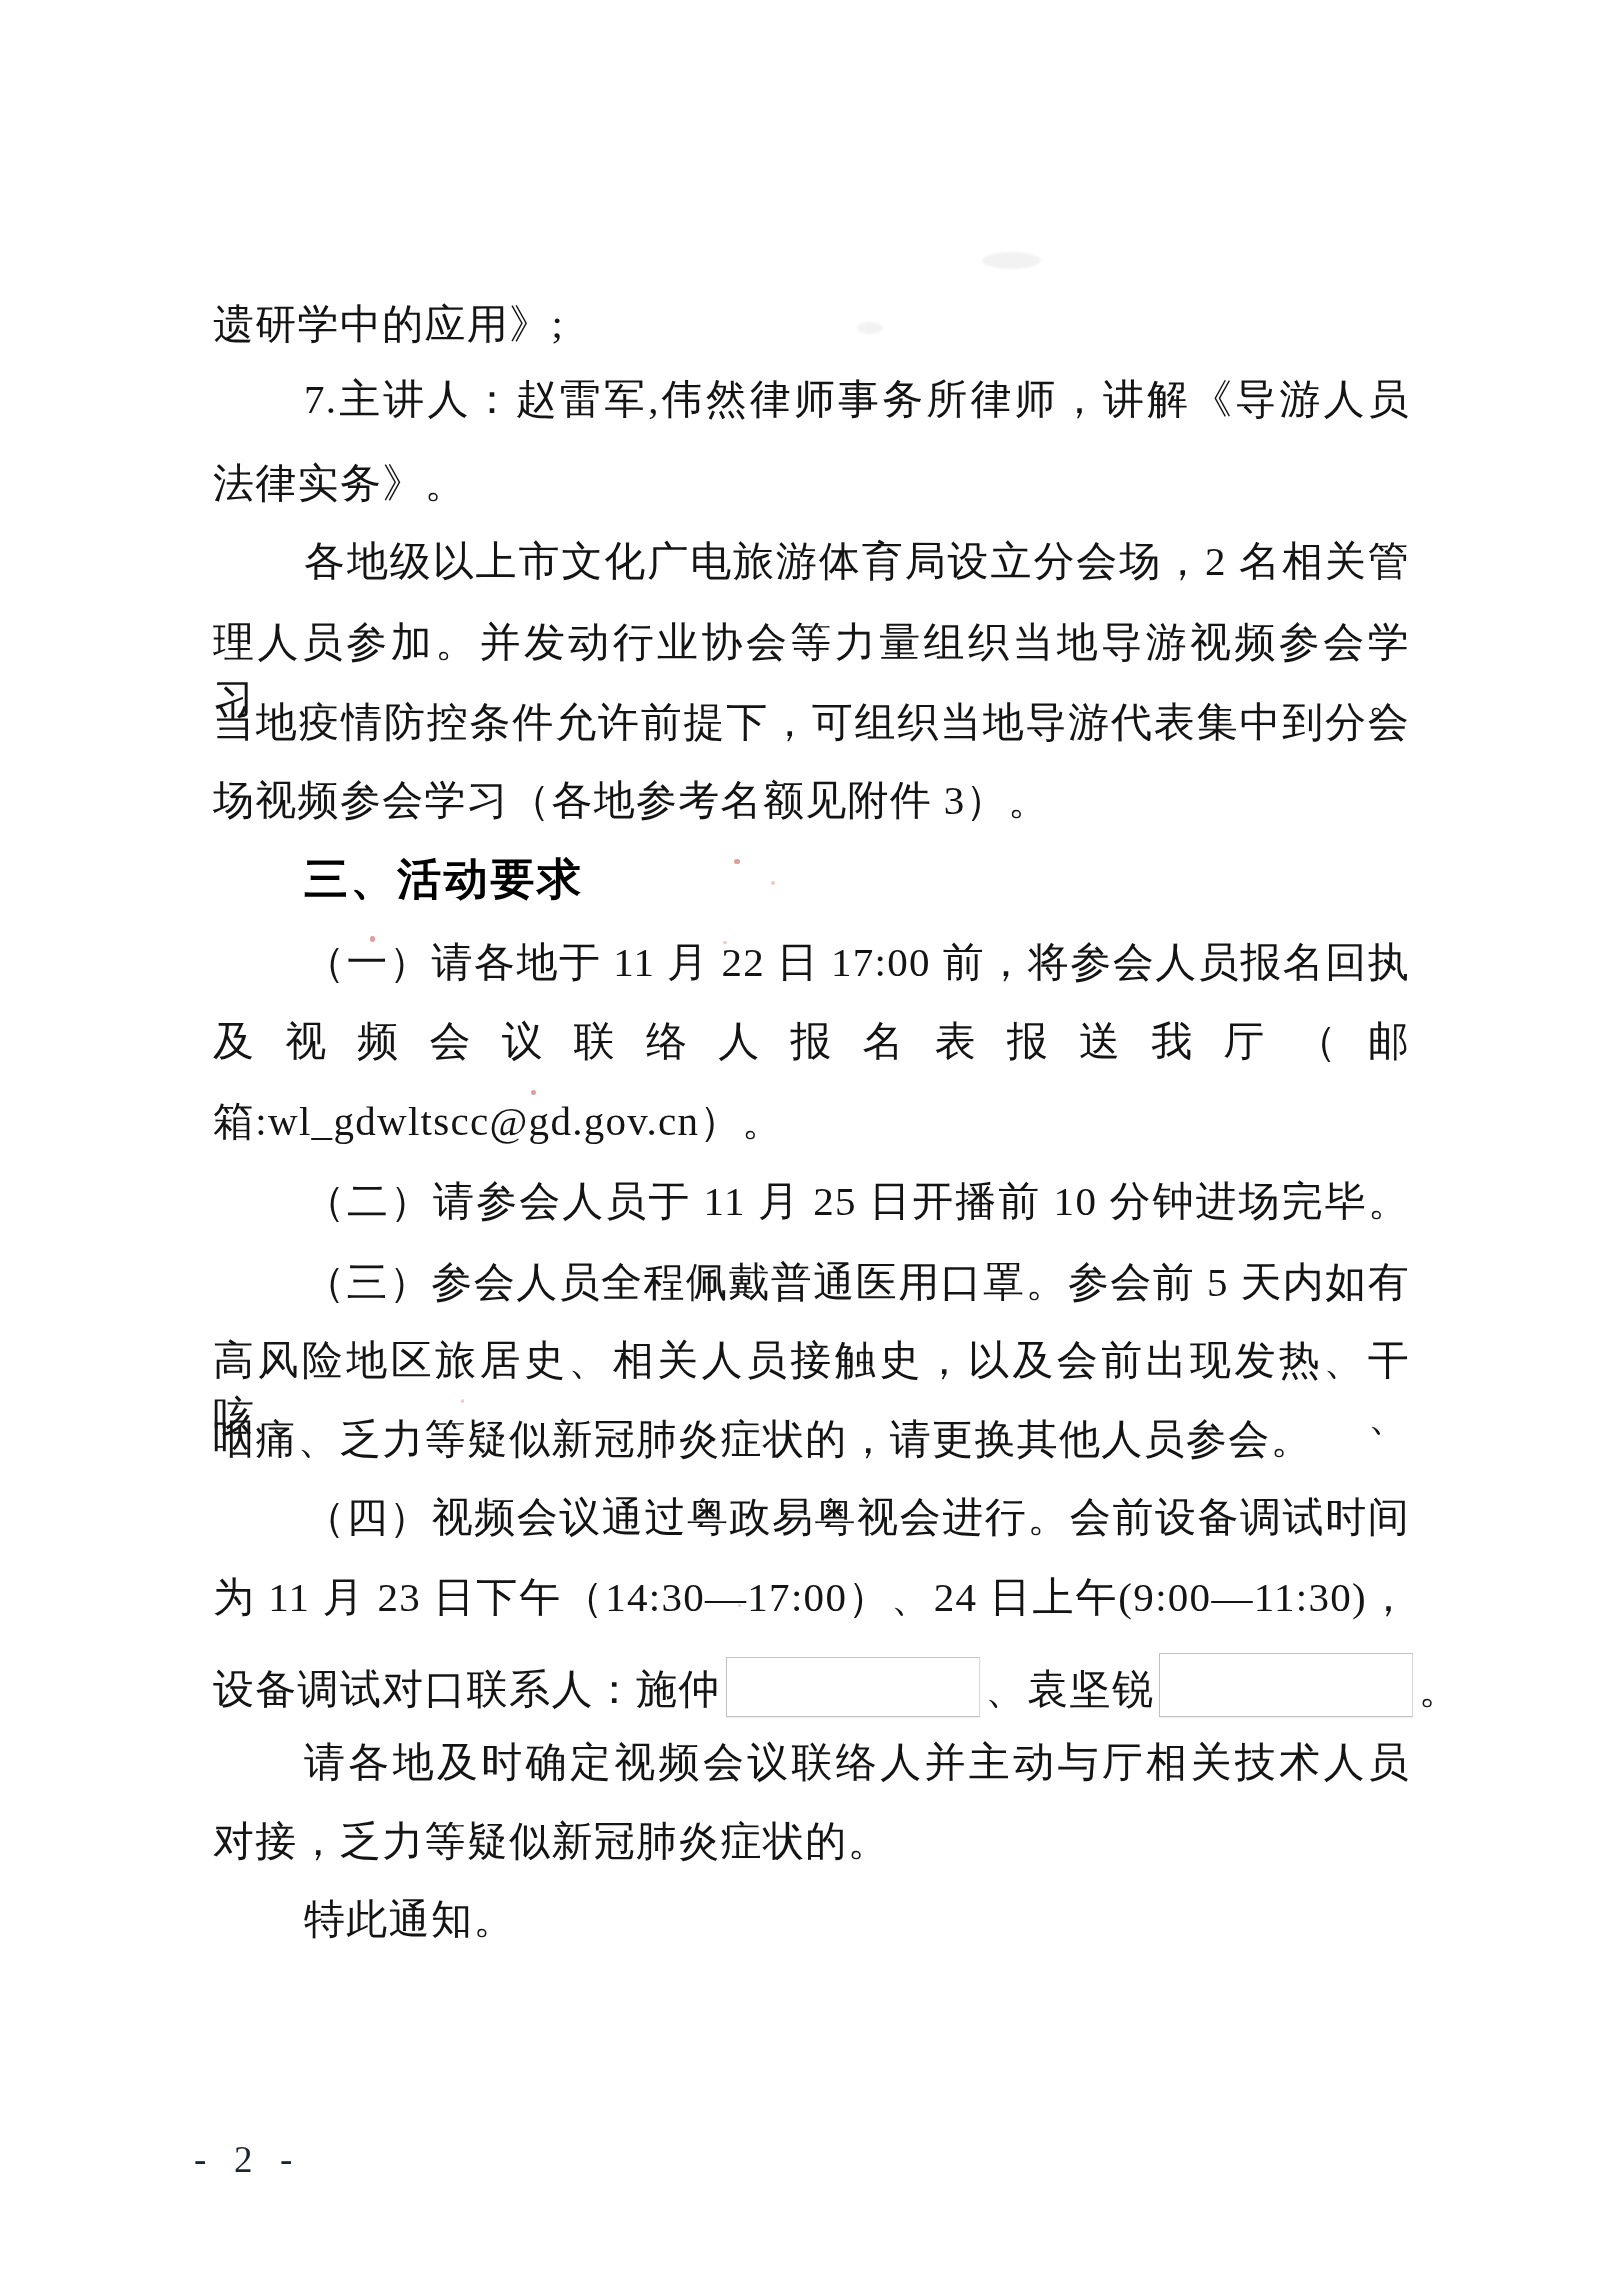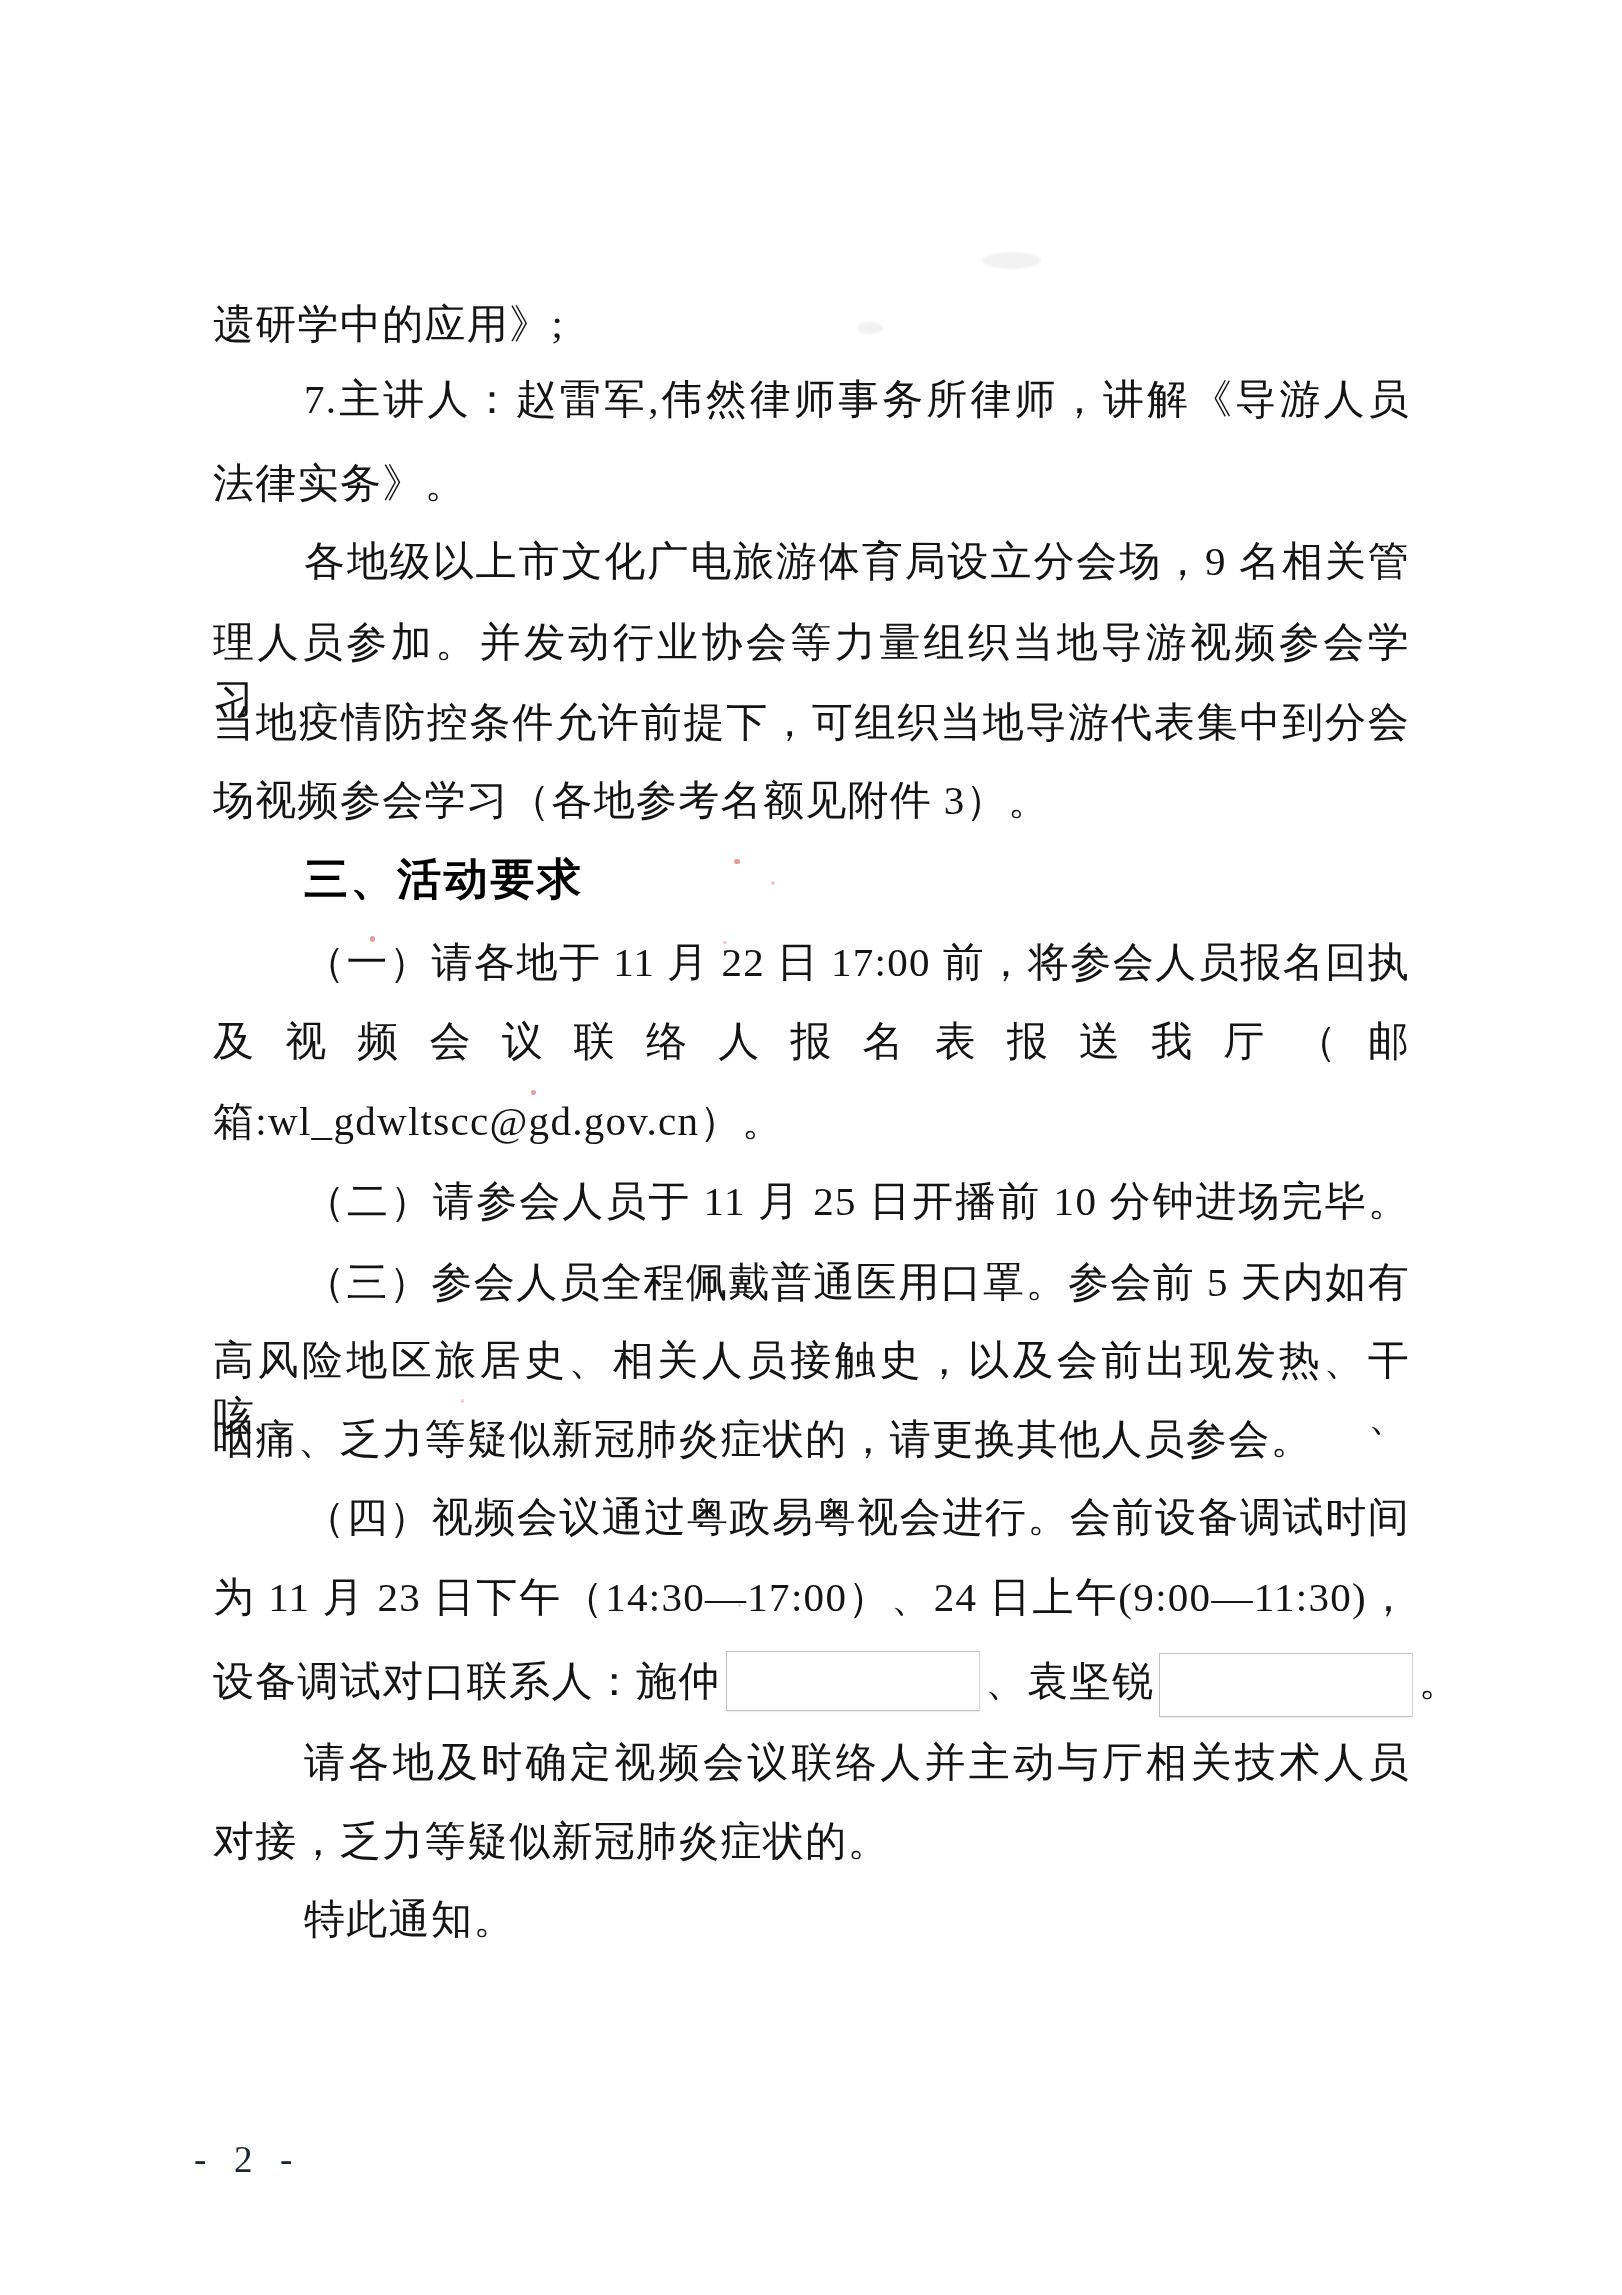--- a/index.html
+++ b/index.html
@@ -29,21 +29,21 @@
     text-align-last:justify;
   }
   .indent.just{width:1106px;}
   .heading{
     font-family:"Liberation Sans", sans-serif;
     font-weight:bold;
     font-size:44px;
     letter-spacing:2.6px;
     color:#000;
   }
-  .contact-line{display:flex;align-items:center;white-space:nowrap;}
+  .contact-line{display:flex;align-items:flex-end;white-space:nowrap;}
   .redaction-box{
     display:inline-block;
     width:252px;height:58px;
     background:#ffffff;
     border:1.3px solid #c2c2c2;
     border-right-color:#d8d8d8;
     box-shadow:0 0.7px 1.3px rgba(0,0,0,0.08);
     margin:0 5.2px;
     flex:0 0 auto;
   }
@@ -65,21 +65,21 @@
   }
 </style>
 </head>
 <body>
 
 <div class="page">
 
   <div class="line" style="top:296px">遗研学中的应用》;</div>
   <div class="line indent just" style="top:371px">7.主讲人：赵雷军,伟然律师事务所律师，讲解《导游人员</div>
   <div class="line" style="top:455px">法律实务》。</div>
-  <div class="line indent just" style="top:533px">各地级以上市文化广电旅游体育局设立分会场，9 名相关管</div>
+  <div class="line indent just" style="top:533px">各地级以上市文化广电旅游体育局设立分会场，2 名相关管</div>
   <div class="line just" style="top:614px">理人员参加。并发动行业协会等力量组织当地导游视频参会学习。</div>
   <div class="line just" style="top:694px">当地疫情防控条件允许前提下，可组织当地导游代表集中到分会</div>
   <div class="line" style="top:772px">场视频参会学习（各地参考名额见附件 3）。</div>
   <div class="line indent heading" style="top:851px">三、活动要求</div>
   <div class="line indent just" style="top:934px">（一）请各地于 11 月 22 日 17:00 前，将参会人员报名回执</div>
   <div class="line just" style="top:1013px">及视频会议联络人报名表报送我厅（邮</div>
   <div class="line" style="top:1093px">箱:wl_gdwltscc@gd.gov.cn）。</div>
   <div class="line indent just" style="top:1173px">（二）请参会人员于 11 月 25 日开播前 10 分钟进场完毕。</div>
   <div class="line indent just" style="top:1254px">（三）参会人员全程佩戴普通医用口罩。参会前 5 天内如有</div>
   <div class="line just" style="top:1332px">高风险地区旅居史、相关人员接触史，以及会前出现发热、干咳、</div>

